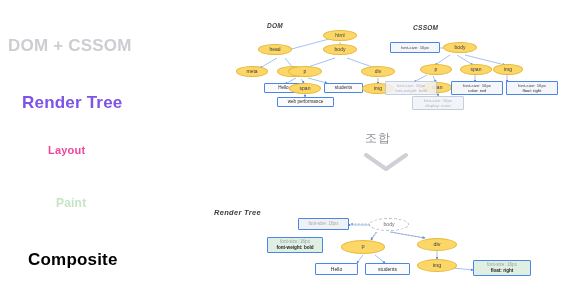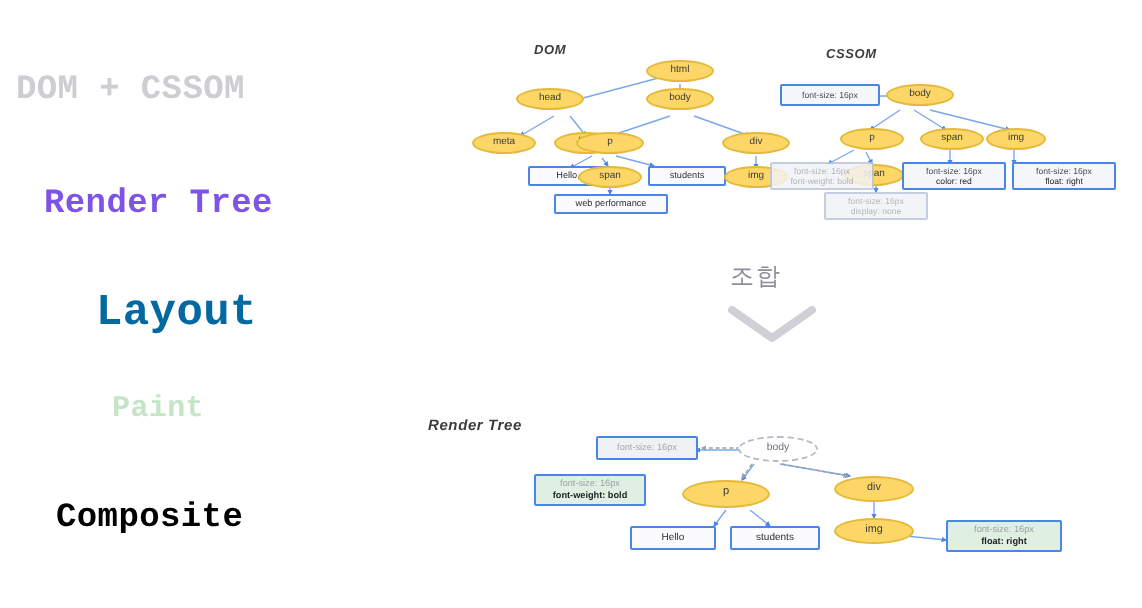--- a/index.html
+++ b/index.html
@@ -8,32 +8,32 @@
     width: 571px; height: 304px;
     background: #ffffff;
     font-family: "Liberation Sans", sans-serif;
     overflow: hidden;
     position: relative;
   }
 
   
   #pipeline {
     position: absolute; left: 0; top: 0;
-    width: 205px; height: 304px; font-family: Liberation Mono, monospace;
+    width: 205px; height: 304px;
   }
   .step {
     position: absolute;
     font-weight: bold;
     white-space: nowrap;
     letter-spacing: .2px;
   }
   .step-0 { left: 8px;  top: 36px;  font-size: 17px; color: #cdcdd2; }
   .step-1 { left: 22px; top: 93px;  font-size: 17px; color: #7d53e8; }
-  .step-2 { left: 48px; top: 144px; font-size: 22px; color: #0369a1; }
-  .step-3 { left: 56px; top: 196px; font-size: 15px; color: #c6e5c7; }
+  .step-2 { left: 48px; top: 144px; font-size: 11px; color: #ec4899; }
+  .step-3 { left: 56px; top: 196px; font-size: 12px; color: #c6e5c7; }
   .step-4 { left: 28px; top: 250px; font-size: 17px; color: #000000; }
 
   
   #diagram { position: absolute; left: 205px; top: 0; width: 366px; height: 304px; }
 
   .sec-title {
     position: absolute;
     font-size: 6.5px;
     font-weight: bold;
     font-style: italic;

